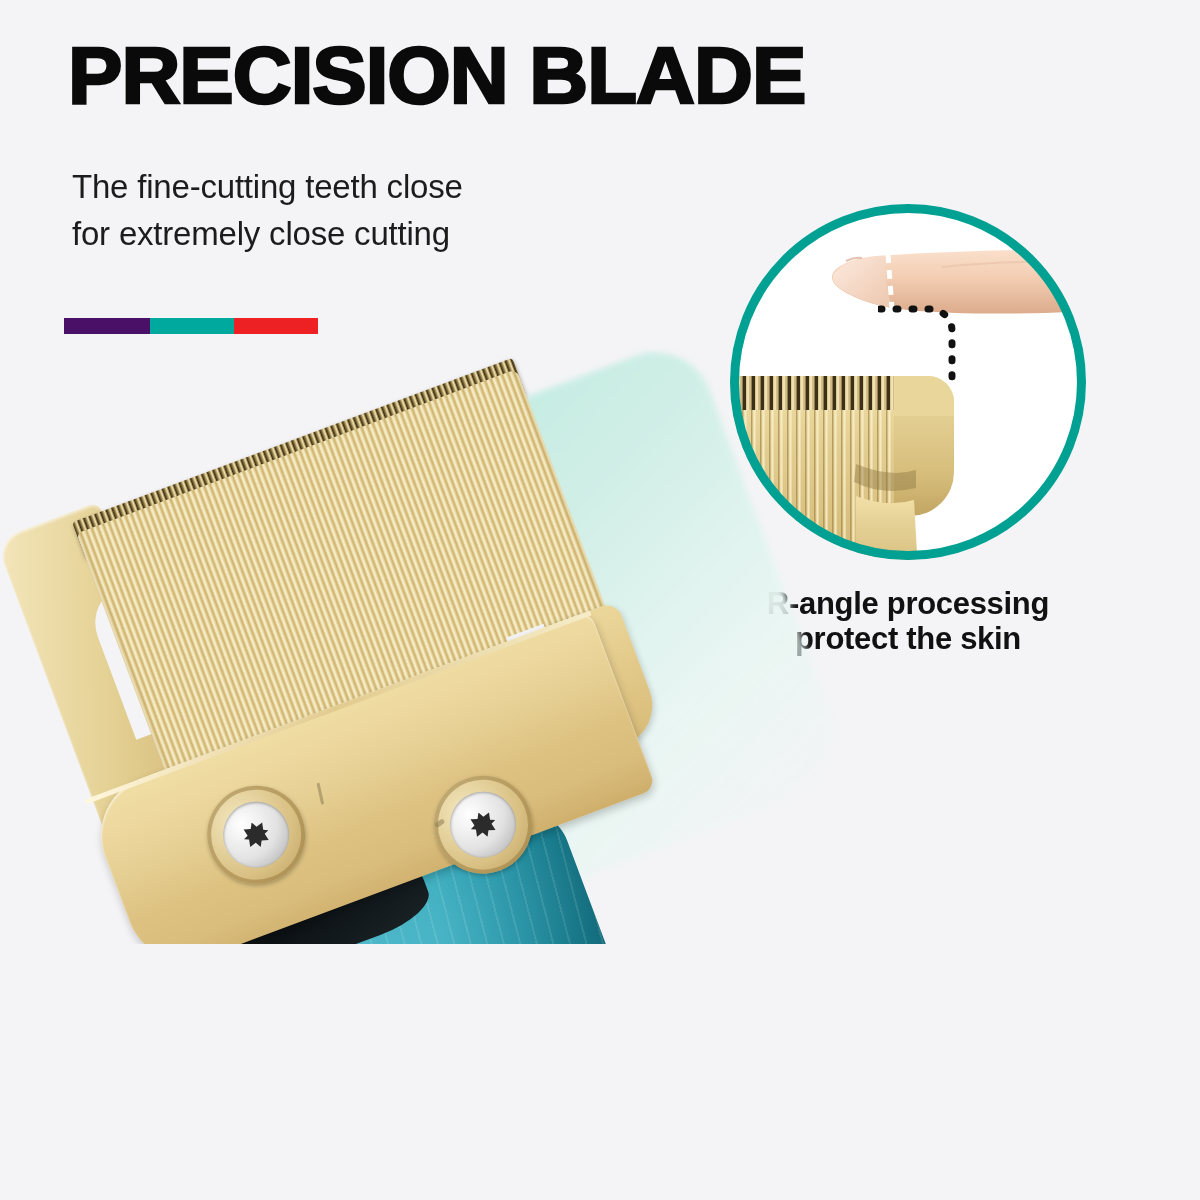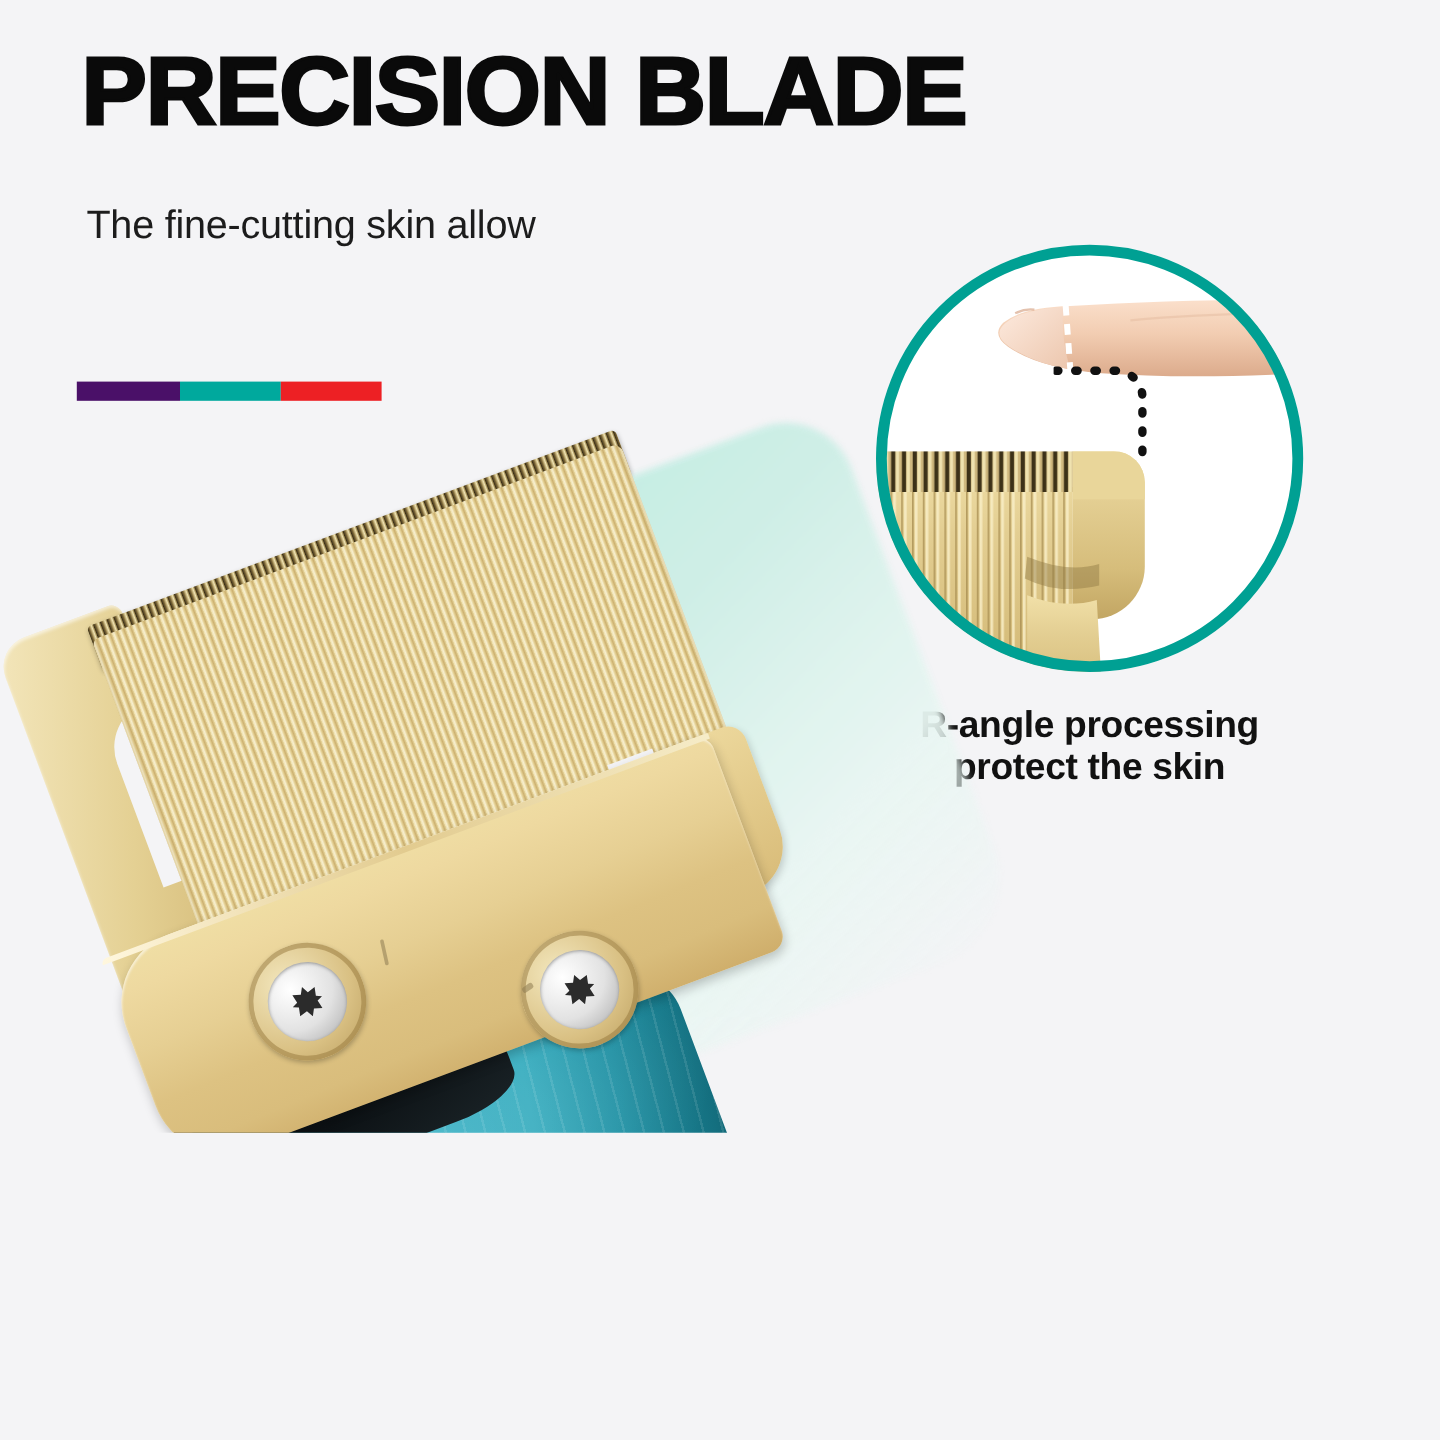--- a/index.html
+++ b/index.html
@@ -247,21 +247,22 @@
   .mark-2{left:330px;top:430px;width:10px;height:5px;transform:rotate(-14deg);}
 </style>
 </head>
 <body style="background: rgb(244, 244, 246);">
 
 <div id="stage">
 
   <div class="headline" style="color: rgb(10, 10, 10);">PRECISION BLADE</div>
 
   <div class="subtitle" style="color: rgb(28, 28, 28);">
-    <div>The fine-cutting skin allow</div>
+    <div>The fine-cutting teeth close</div>
+    <div>for extremely close cutting</div>
   </div>
 
   <div class="rule">
     <span class="seg-purple" style="background: rgb(74, 16, 104);"></span>
     <span class="seg-teal" style="background: rgb(0, 169, 157);"></span>
     <span class="seg-red" style="background: rgb(237, 32, 36);"></span>
   </div>
 
   <div class="inset" style="background: rgb(255, 255, 255);">
     <div class="inset-clip">

